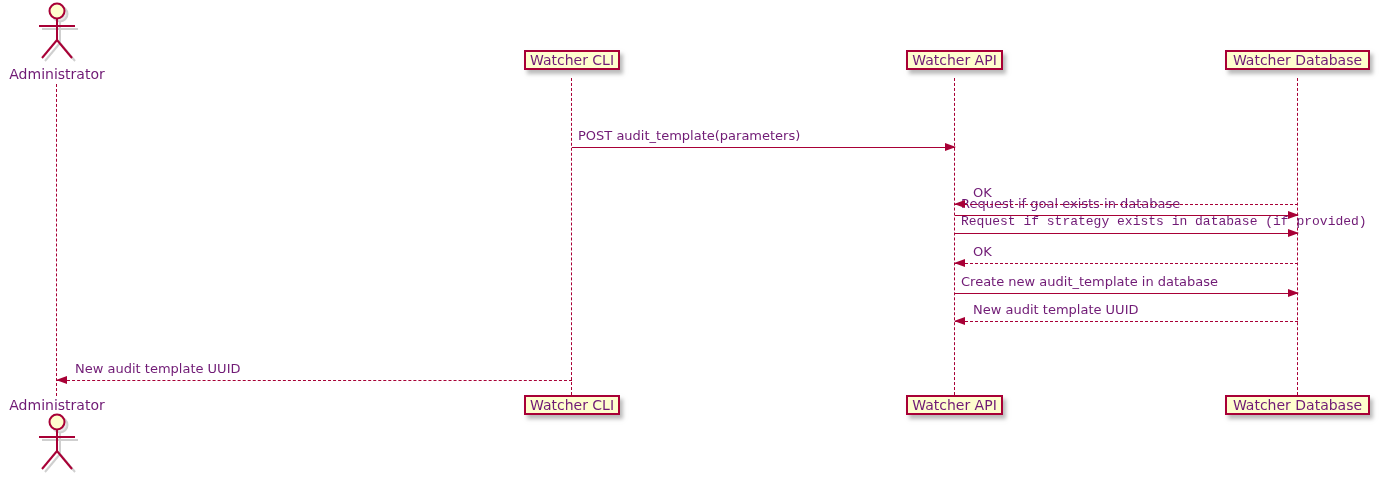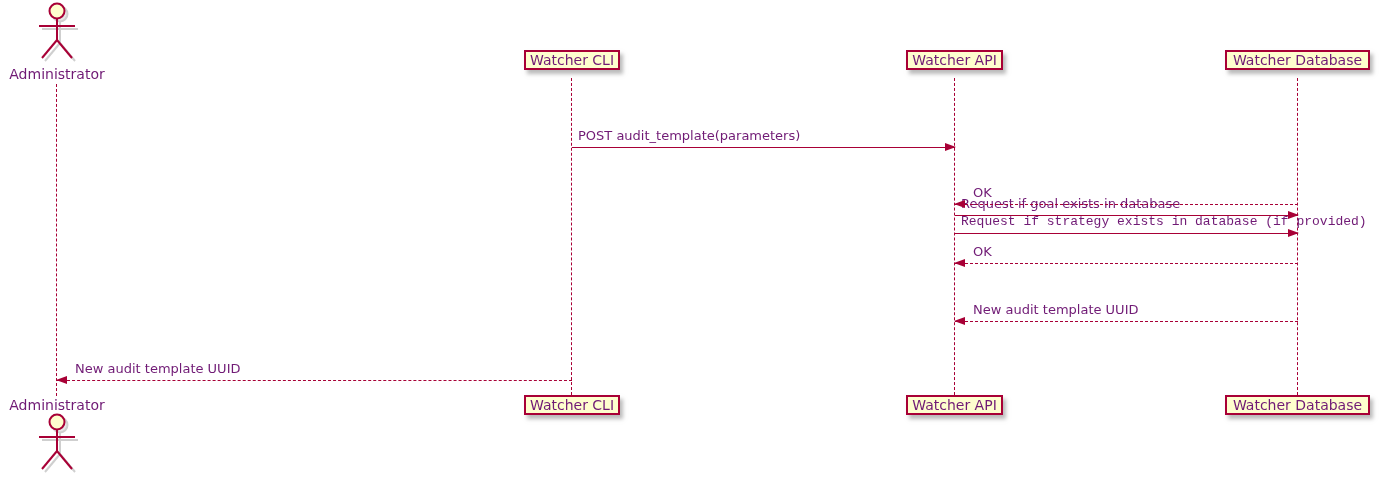--- a/index.html
+++ b/index.html
@@ -101,20 +101,26 @@
       </div>
   </div>
 
   <div class="msg ret" style="left:955px; top:244px; width:343px;">
     <div class="lbl">OK</div>
     <div class="line">
         <div class="arrow"></div>
       </div>
   </div>
 
+  <div class="msg fwd" style="left:955px; top:274px; width:343px;">
+    <div class="lbl">Create new audit_template in database</div>
+    <div class="line">
+        <div class="arrow"></div>
+      </div>
+  </div>
 
   <div class="msg ret" style="left:955px; top:302px; width:343px;">
     <div class="lbl">New audit template UUID</div>
     <div class="line">
         <div class="arrow"></div>
       </div>
   </div>
 
 
   <div class="msg ret" style="left:57px; top:361px; width:515px;">

